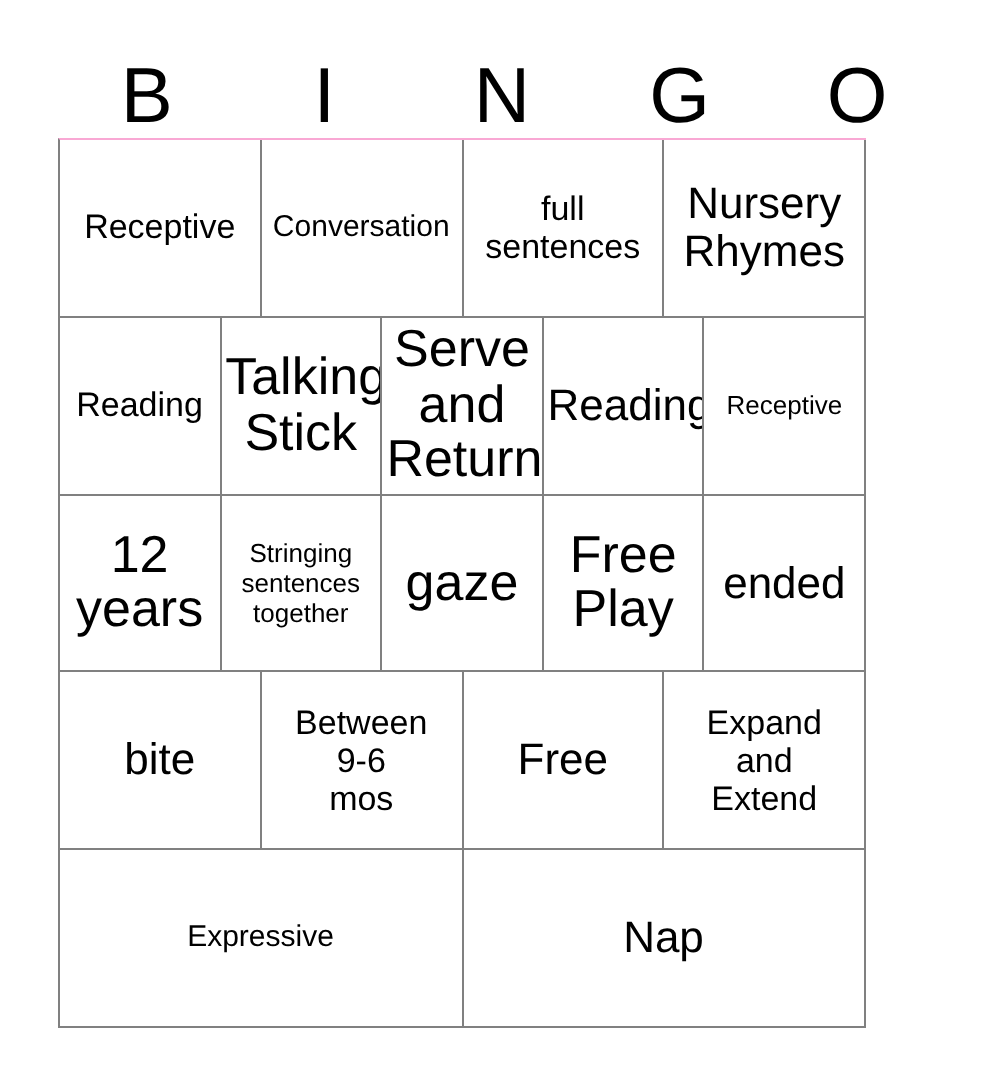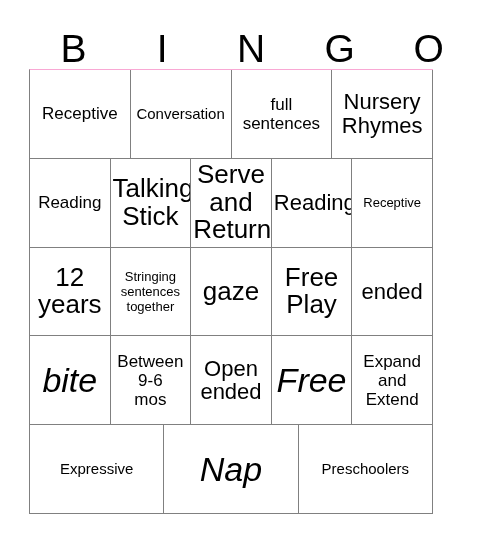--- a/index.html
+++ b/index.html
@@ -86,21 +86,21 @@
     word-break: normal;
   }
 
   
   .sz-xs  { font-size: 15px; line-height: 1.15; }
   .sz-sm  { font-size: 13px; line-height: 1.18; }
   .sz-md  { font-size: 17px; line-height: 1.12; }
   .sz-lg  { font-size: 22px; line-height: 1.08; }
   .sz-xl  { font-size: 26px; line-height: 1.06; }
   .sz-xxl { font-size: 26px; line-height: 1.04; }
-  .sz-huge{ font-size: 34px; line-height: 1.02; font-style: italic; }
+  .sz-huge{ font-size: 22px; line-height: 1.02; }
 </style>
 </head>
 <body>
 
 <div id="bingo-card">
 
   <div id="bingo-header">
     <div class="header-letter">B</div>
     <div class="header-letter">I</div>
     <div class="header-letter">N</div>
@@ -173,39 +173,32 @@
     <div class="bingo-row">
       <div class="bingo-cell">
           <span class="cell-text sz-huge">bite</span>
         </div>
       <div class="bingo-cell">
           <span class="cell-text sz-md">Between
 9-6
 mos</span>
         </div>
       <div class="bingo-cell">
-          <span class="cell-text sz-lg">Open
-ended</span>
-        </div>
-      <div class="bingo-cell">
           <span class="cell-text sz-huge">Free</span>
         </div>
       <div class="bingo-cell">
           <span class="cell-text sz-md">Expand
 and
 Extend</span>
         </div>
     </div>
 
     <div class="bingo-row">
       <div class="bingo-cell">
           <span class="cell-text sz-xs">Expressive</span>
         </div>
       <div class="bingo-cell">
           <span class="cell-text sz-huge">Nap</span>
         </div>
-      <div class="bingo-cell">
-          <span class="cell-text sz-xs">Preschoolers</span>
-        </div>
     </div>
 
   </div>
 </div>
 
 </body></html>

